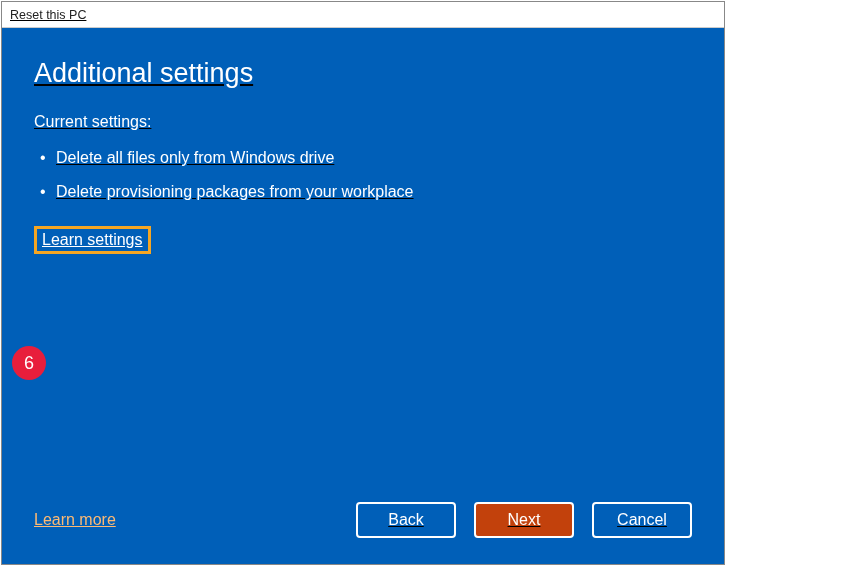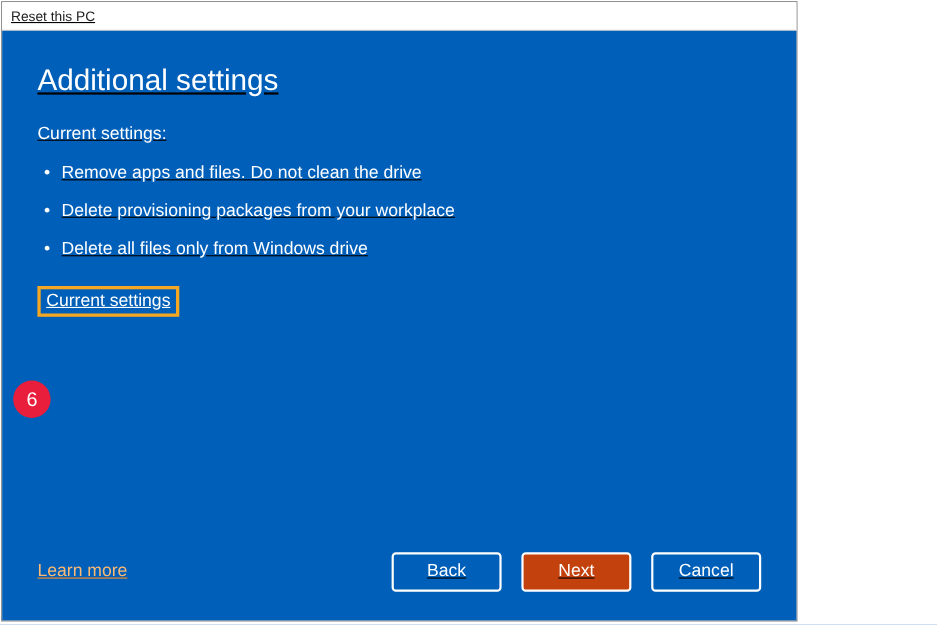--- a/index.html
+++ b/index.html
@@ -132,27 +132,26 @@
 <body>
 
 <div class="window">
   <div class="titlebar">
     <span>Reset this PC</span>
   </div>
   <div class="content">
     <h1 class="heading">Additional settings</h1>
     <div class="subheading">Current settings:</div>
     <ul class="settings">
-      <li>Remove apps and files. Do not clean the drive</li>
+      <li>Delete all files only from Windows drive</li>
       <li>Delete provisioning packages from your workplace</li>
-      <li>Delete all files only from Windows drive</li>
     </ul>
     <div>
       <span class="change-link-wrap">
-        <a class="link">Current settings</a>
+        <a class="link">Learn settings</a>
       </span>
     </div>
 
     <div class="annotation-badge">6</div>
 
     <div class="footer">
       <a class="learn-more">Learn more</a>
       <div class="buttons">
         <button class="btn">Back</button>
         <button class="btn primary">Next</button>

